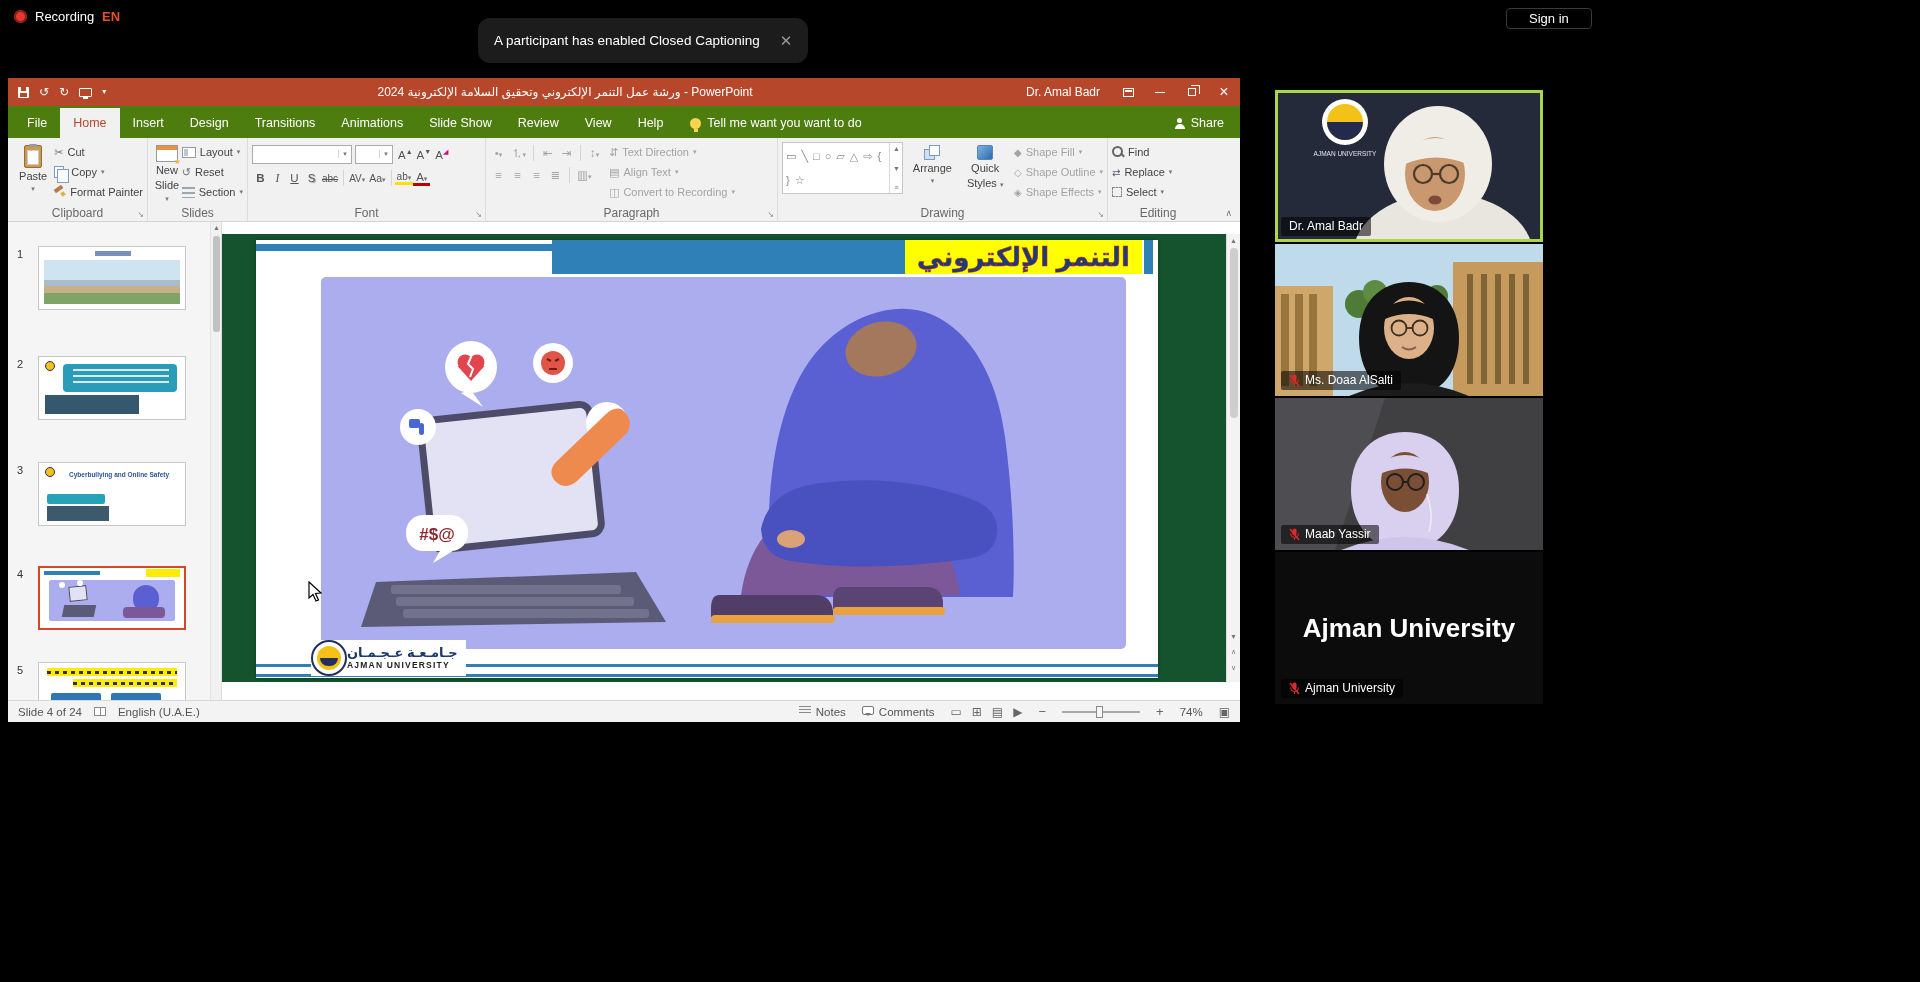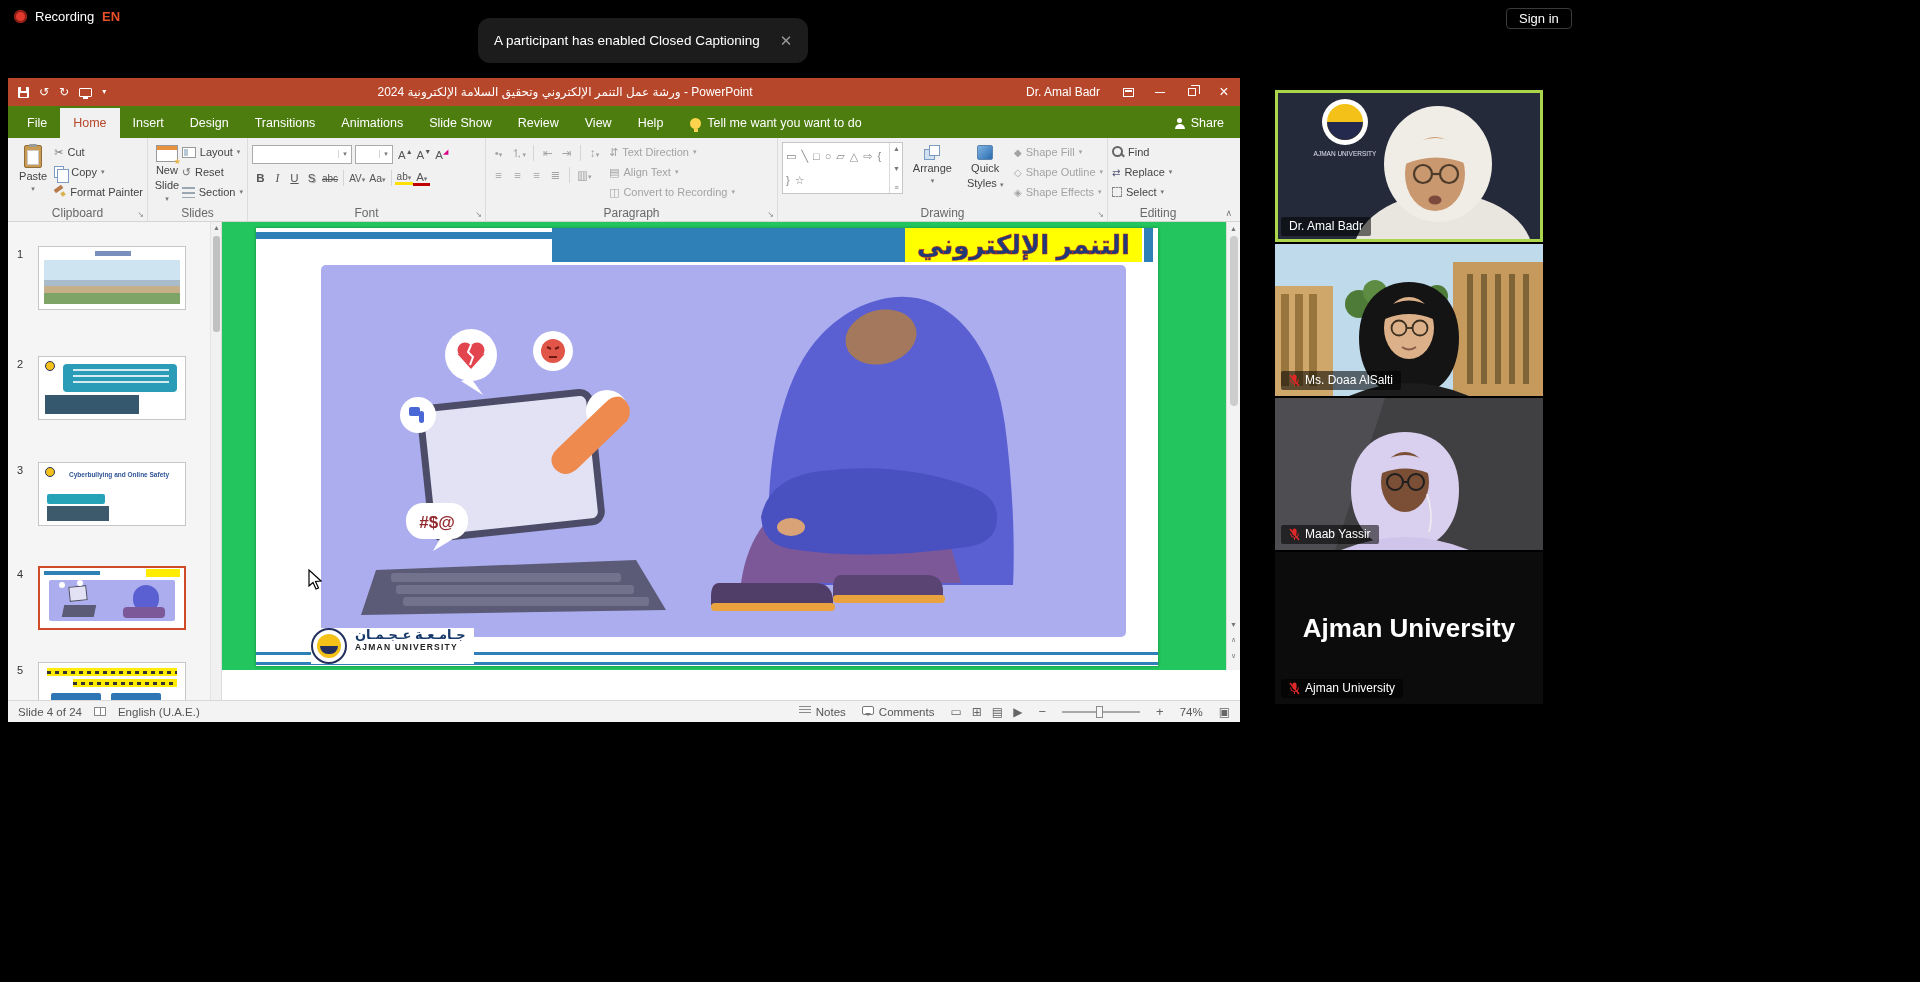--- a/index.html
+++ b/index.html
@@ -9,21 +9,21 @@
   .rec { position:absolute; left:14px; top:9px; display:flex; gap:8px; align-items:center; color:#fff; font-size:13px; }
   .rec-dot { width:13px; height:13px; border-radius:50%; background:#e03a2f; box-shadow:inset 0 0 0 2px #8f1d14; }
   .lang { position:absolute; left:102px; top:9px; color:#e8502a; font-weight:bold; font-size:13px; cursor:default; }
   .toast { position:absolute; left:478px; top:18px; height:45px; background:#1c1c1c; border-radius:12px; display:flex; align-items:center; gap:14px; padding:0 16px; }
   .toast-msg { color:#fff; font-size:13.5px; white-space:nowrap; }
   .pill { background:#0b0b0b; border-radius:17px; height:33px; display:flex; align-items:center; gap:8px; padding:0 14px; color:#fff; font-weight:bold; font-size:13px; white-space:nowrap; }
   .pill-ic { width:19px; height:19px; border-radius:50%; background:#2d8cff; position:relative; flex:0 0 auto; }
   .pill-ic::before { content:""; position:absolute; left:6.5px; top:3.5px; width:6px; height:6px; border-radius:50%; background:#fff; }
   .pill-ic::after { content:""; position:absolute; left:4px; top:10.5px; width:11px; height:6px; border-radius:5px 5px 0 0; background:#fff; }
   .toast-close { color:#9a9a9a; font-size:15px; margin-left:6px; cursor:default; }
-  .signin { position:absolute; left:1506px; top:8px; color:#fff; font-size:13px; padding:2px 12px; border:1px solid #3a3a3a; border-radius:4px; }
+  .signin { position:absolute; left:1506px; top:8px; color:#fff; font-size:13px; padding:2px 22px; border:1px solid #3a3a3a; border-radius:4px; }
 
   
   .ppt { position:absolute; left:8px; top:78px; width:1232px; height:644px; background:#fff; font-size:11px; color:#444; }
   .titlebar { height:28px; background:#b7472a; display:flex; align-items:center; color:#fff; }
   .qat { display:flex; align-items:center; gap:10px; padding:0 10px; }
   .ic-save { width:11px; height:11px; background:#fff; position:relative; border-radius:1px; }
   .ic-save::before { content:""; position:absolute; left:3px; top:0; width:5px; height:4px; background:#b7472a; }
   .ic-save::after { content:""; position:absolute; left:2px; bottom:1px; width:7px; height:4px; background:#b7472a; }
   .qat-glyph { font-size:12px; color:#fff; line-height:1; }
   .ic-mon { width:13px; height:9px; border:1px solid #fff; border-radius:1px; position:relative; }
@@ -99,30 +99,30 @@
   
   .main { display:flex; height:478px; }
   .thumbs { width:202px; background:#f5f5f5; position:relative; overflow:hidden; }
   .thumbs-scroll { width:12px; background:#f1f1f1; border-left:1px solid #e3e3e3; border-right:1px solid #dcdcdc; position:relative; }
   .tsc-ar { position:absolute; left:2px; font-size:7px; color:#777; }
   .tsc-thumb { position:absolute; left:2px; top:14px; width:7px; height:96px; background:#c1c1c1; border-radius:3px; }
   .thumb { position:absolute; left:30px; width:148px; height:64px; background:#fff; border:1px solid #c6c6c6; overflow:hidden; }
   .thumb.sel { border:2px solid #d04a28; }
   .thumb-num { position:absolute; left:9px; font-size:11px; color:#333; }
   .editor-col { flex:1; display:flex; flex-direction:column; min-width:0; }
-  .slide-area { position:relative; height:448px; background:#22c55e; overflow:hidden; }
+  .slide-area { position:relative; height:448px; background:#14532d; overflow:hidden;margin-top:12px; }
   .slide { position:absolute; left:34px; top:6px; width:902px; height:438px; background:#fff; box-shadow:0 0 3px rgba(0,0,0,.3); }
   .bar-left { position:absolute; left:0; top:4px; width:296px; height:7px; background:#2e80b6; }
   .bar-center { position:absolute; left:296px; top:0; width:380px; height:34px; background:#2e80b6; }
   .bar-right { position:absolute; right:5px; top:0; width:9px; height:34px; background:#2e80b6; }
   .title-chip { position:absolute; right:16px; top:0; height:34px; background:#ffff00; display:flex; align-items:center; padding:0 12px; font-size:26px; font-weight:bold; color:#1f3a77; -webkit-text-stroke:.6px #b03028; white-space:nowrap; }
   .illus { position:absolute; left:65px; top:37px; width:805px; height:372px; }
   .blue-line1 { position:absolute; left:0; top:424px; width:902px; height:3px; background:#2e80b6; }
   .blue-line2 { position:absolute; left:0; top:434px; width:902px; height:3px; background:#2e80b6; }
-  .slide-logo { position:absolute; left:55px; top:400px; display:flex; gap:8px; background:#fff; padding-right:8px; z-index:2; }
+  .slide-logo { position:absolute; left:55px; top:400px; display:flex; align-items:center; background:#fff; padding-right:8px; z-index:2; }
   .logo-circle { width:36px; height:36px; border-radius:50%; background:#fff; border:2px solid #23305e; position:relative; }
   .logo-circle::before { content:""; position:absolute; inset:4px; border-radius:50%; background:#f3c117; }
   .logo-circle::after { content:""; position:absolute; left:7px; top:16px; right:7px; height:8px; background:#23305e; border-radius:0 0 8px 8px; }
   .logo-ar { font-size:13px; font-weight:bold; color:#1a3a6b; line-height:1.1; }
   .logo-en { font-size:8.5px; font-weight:bold; color:#222; letter-spacing:1.2px; }
   .cursor { position:absolute; left:86px; top:347px; z-index:5; }
   .vscroll { position:absolute; right:0; top:0; bottom:0; width:14px; background:#f3f3f3; border-left:1px solid #ddd; }
   .vs-el { position:absolute; left:0; width:100%; text-align:center; font-size:7px; color:#777; }
   .vs-thumb { position:absolute; left:3px; top:14px; width:8px; height:170px; background:#cdcdcd; border-radius:4px; }
   .notes { height:30px; background:#fff; border-top:1px solid #d8d8d8; display:flex; align-items:center; padding:0 12px; color:#555; font-size:13px; }

